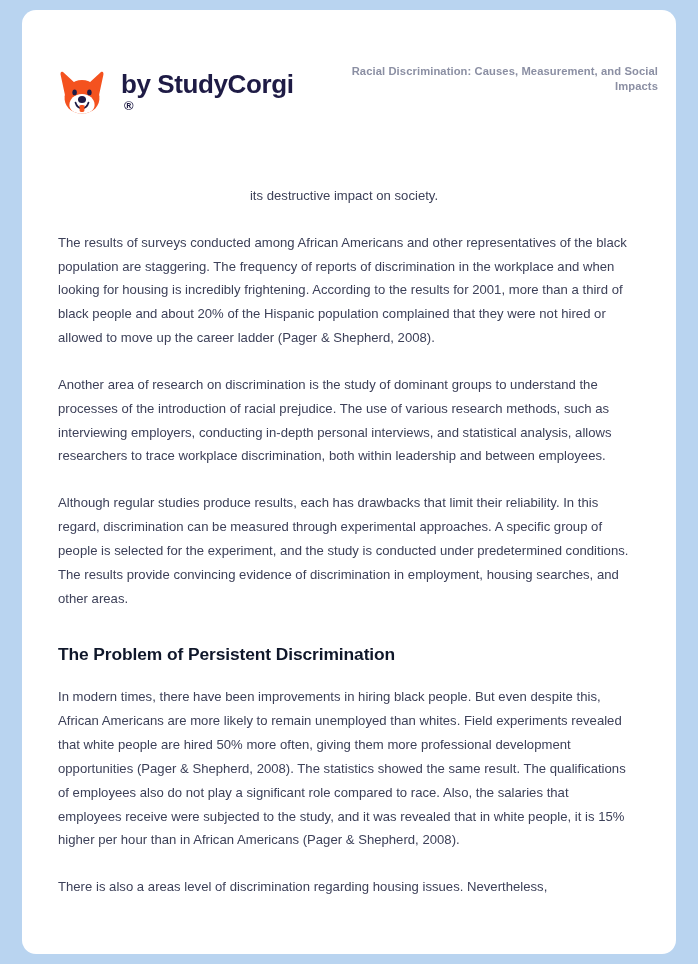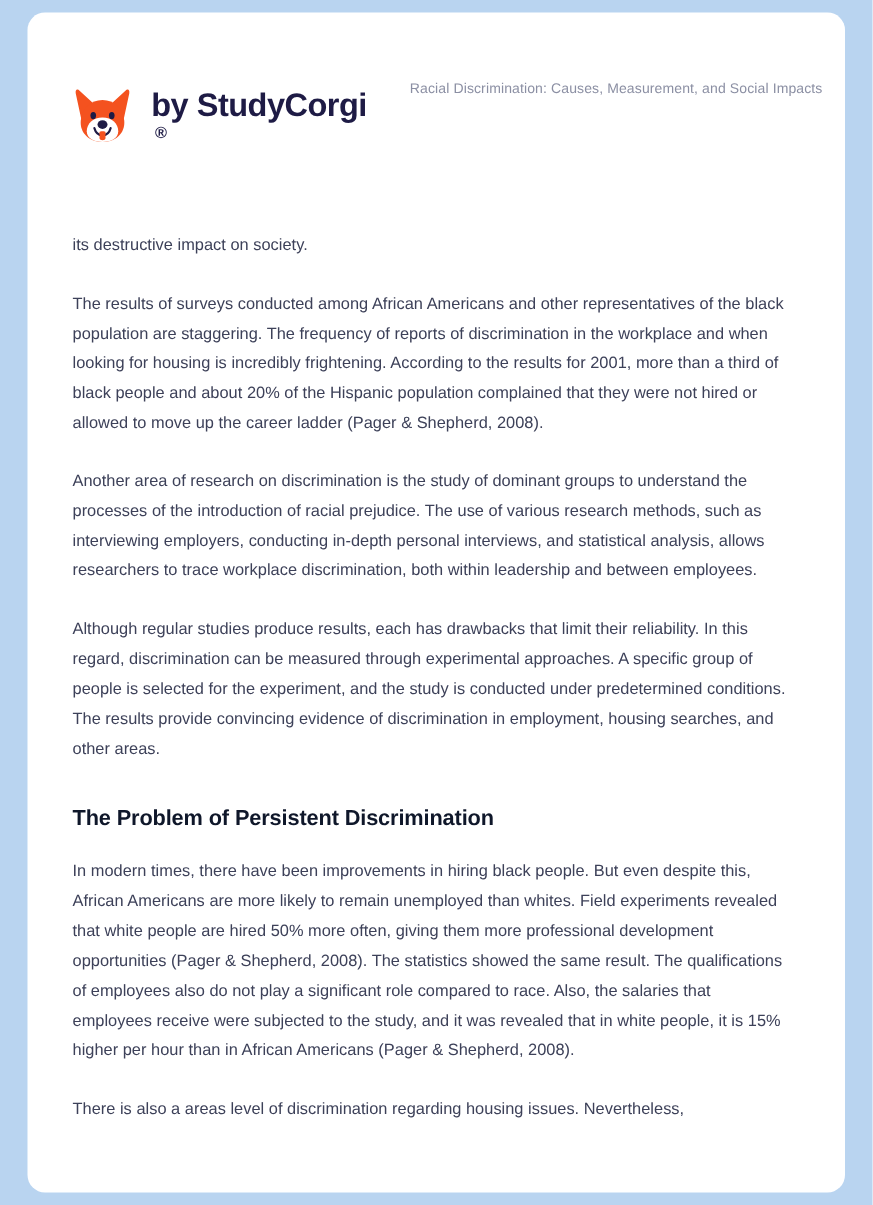--- a/index.html
+++ b/index.html
@@ -64,21 +64,21 @@
     top: -2px;
   }
   .doc-meta {
     text-align: right;
     flex: 0 0 auto;
     max-width: 340px;
     padding-top: 2px;
   }
   .doc-title {
     font-size: 11.2px;
-    font-weight: normal;
+    font-weight: bold;
     color: #8b8fa3;
     line-height: 1.32;
     letter-spacing: 0.1px;
     margin: 0;
   }
   .doc-url {
     font-size: 10.7px;
     color: #a6aab9;
     line-height: 1.34;
     margin: 6px 0 0 0;
@@ -89,20 +89,21 @@
   }
   .para {
     font-size: 13.1px;
     line-height: 1.82;
     color: #3d4159;
     margin: 0 0 23px 0;
     letter-spacing: 0.02px;
   }
   .para.first {
     margin-top: 0;
+    text-align: center;
   }
   .section-heading {
     font-size: 17.4px;
     font-weight: bold;
     color: #0f172a;
     margin: 34px 0 20px 0;
     letter-spacing: -0.1px;
   }
   .spacer-top {
     height: 78px;

